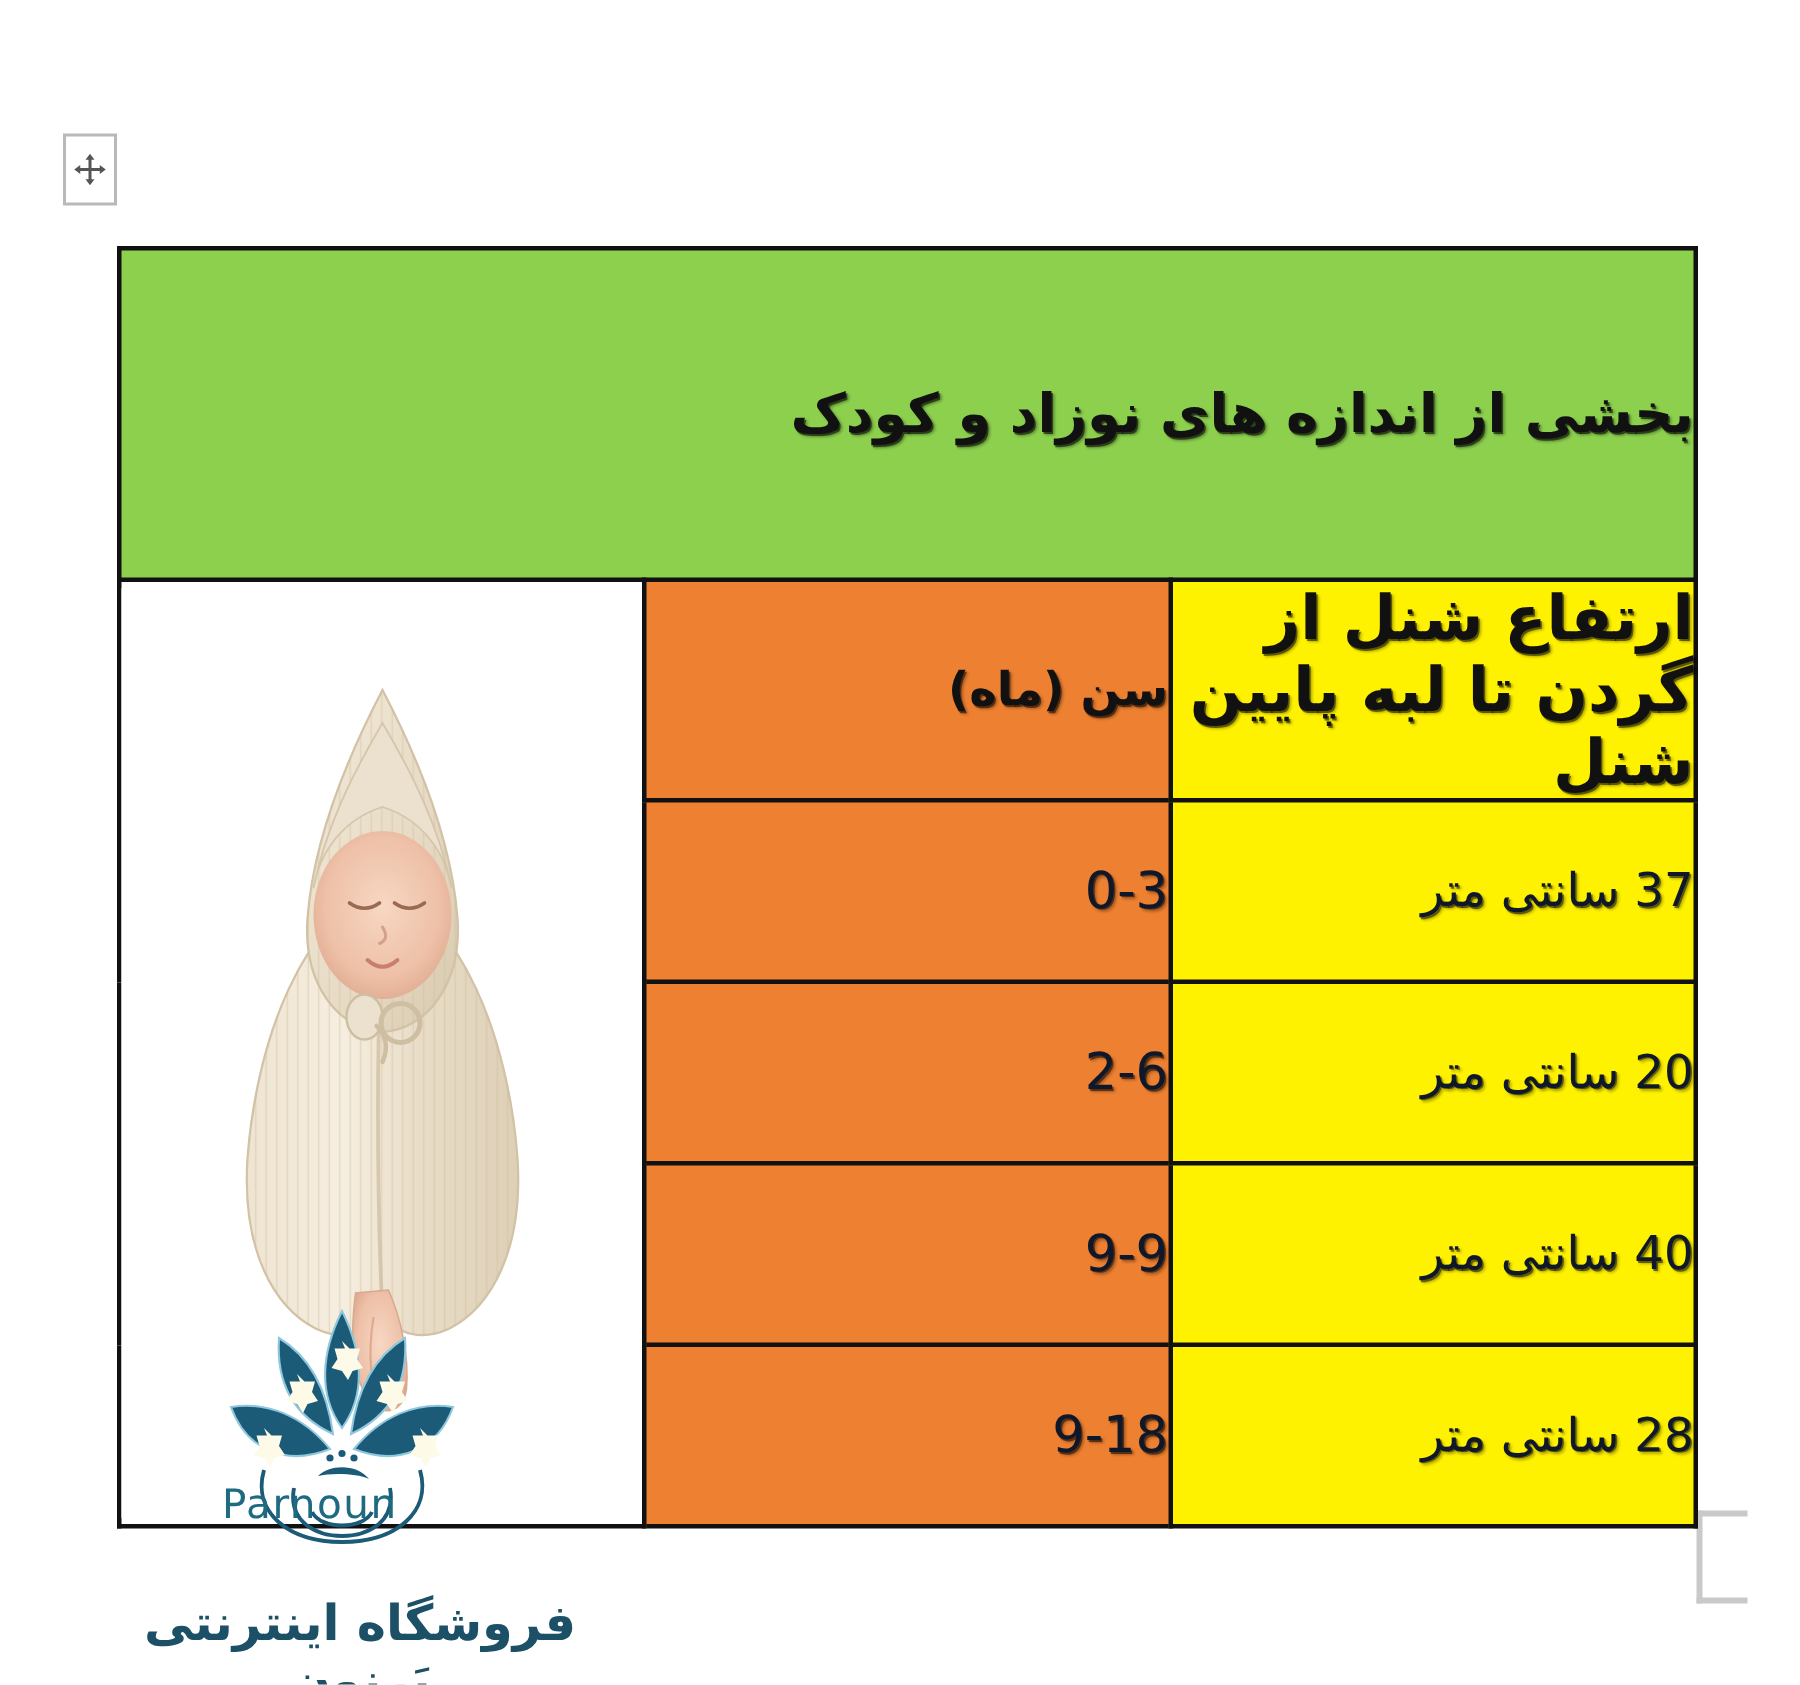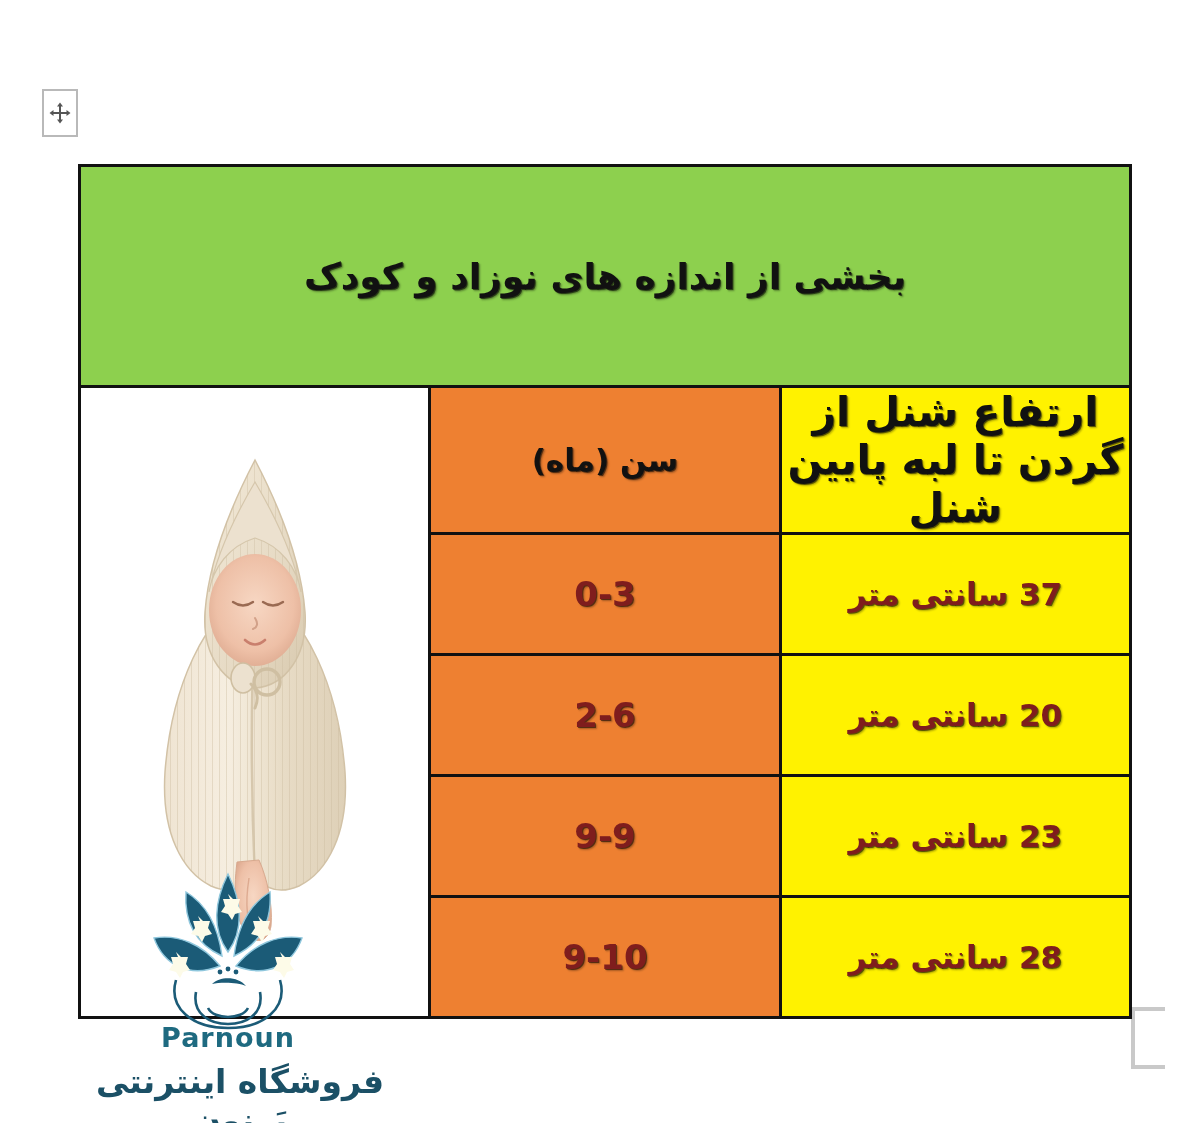--- a/index.html
+++ b/index.html
@@ -58,21 +58,21 @@
     left: 78px;
     top: 164px;
     width: 1054px;
     border-collapse: collapse;
     table-layout: fixed;
     direction: rtl;
   }
   #size-table td {
     border: 3px solid #111111;
     padding: 0;
-    text-align: center;
+    text-align: right;
     vertical-align: middle;
   }
 
   .title-cell {
     background: #8DD04E;
     height: 218px;
     color: #111111;
     font-size: 36px;
     font-weight: bold;
     letter-spacing: 0.5px;
@@ -88,22 +88,22 @@
     font-size: 41px;
     font-weight: bold;
     color: #111111;
     text-shadow: 1px 1px 0 rgba(0,0,0,0.5), 2px 2px 2px rgba(0,0,0,0.3);
   }
   .head-age { font-size: 31px; }
 
   .cell-measure, .cell-age {
     height: 118px;
     font-size: 31px;
-    font-weight: bold;
-    color: #7f1d1d;
+    font-weight: normal;
+    color: #0f172a;
     text-shadow: 1px 1px 0 rgba(0,0,0,0.5), 2px 2px 2px rgba(0,0,0,0.3);
   }
   .cell-age {
     direction: ltr;
     font-size: 34px;
     letter-spacing: 0px;
   }
 
   
   .photo-cell { background:#ffffff; position: relative; }
@@ -133,27 +133,26 @@
     text-align: center;
     direction: rtl;
     color: #1B5066;
     font-size: 33px;
     font-weight: bold;
     letter-spacing: 0.5px;
   }
   #logo-wordmark {
     position: absolute;
     left: 148px;
-    top: 1022px;
+    top: 988px;
     width: 160px;
-    text-align: center;
     direction: ltr;
     color: #1E6A80;
     font-size: 27px;
-    font-weight: bold;
+    font-weight: normal;
     letter-spacing: 1px;
   }
 </style>
 </head>
 <body>
 
 <div id="doc-canvas">
 
   <div id="table-move-handle">
     <svg width="24" height="24" viewBox="0 0 24 24">
@@ -262,27 +261,27 @@
         <td class="col-measure cell-measure">37 سانتی متر</td>
         <td class="col-age cell-age">0-3</td>
       </tr>
 
       <tr>
         <td class="col-measure cell-measure">20 سانتی متر</td>
         <td class="col-age cell-age">2-6</td>
       </tr>
 
       <tr>
-        <td class="col-measure cell-measure">23 سانتی متر</td>
+        <td class="col-measure cell-measure">40 سانتی متر</td>
         <td class="col-age cell-age">9-9</td>
       </tr>
 
       <tr>
         <td class="col-measure cell-measure">28 سانتی متر</td>
-        <td class="col-age cell-age">9-10</td>
+        <td class="col-age cell-age">9-18</td>
       </tr>
     </tbody>
   </table>
 
   <svg id="watermark-logo" viewBox="0 0 160 175">
     <g fill="#1B5B77" stroke="#8fc7dd" stroke-width="1.4">
 
       <path d="M80 6 C 66 34, 64 62, 80 84 C 96 62, 94 34, 80 6 Z"></path>
 
       <path d="M38 24 C 36 54, 48 76, 74 88 C 70 58, 58 36, 38 24 Z"></path>

